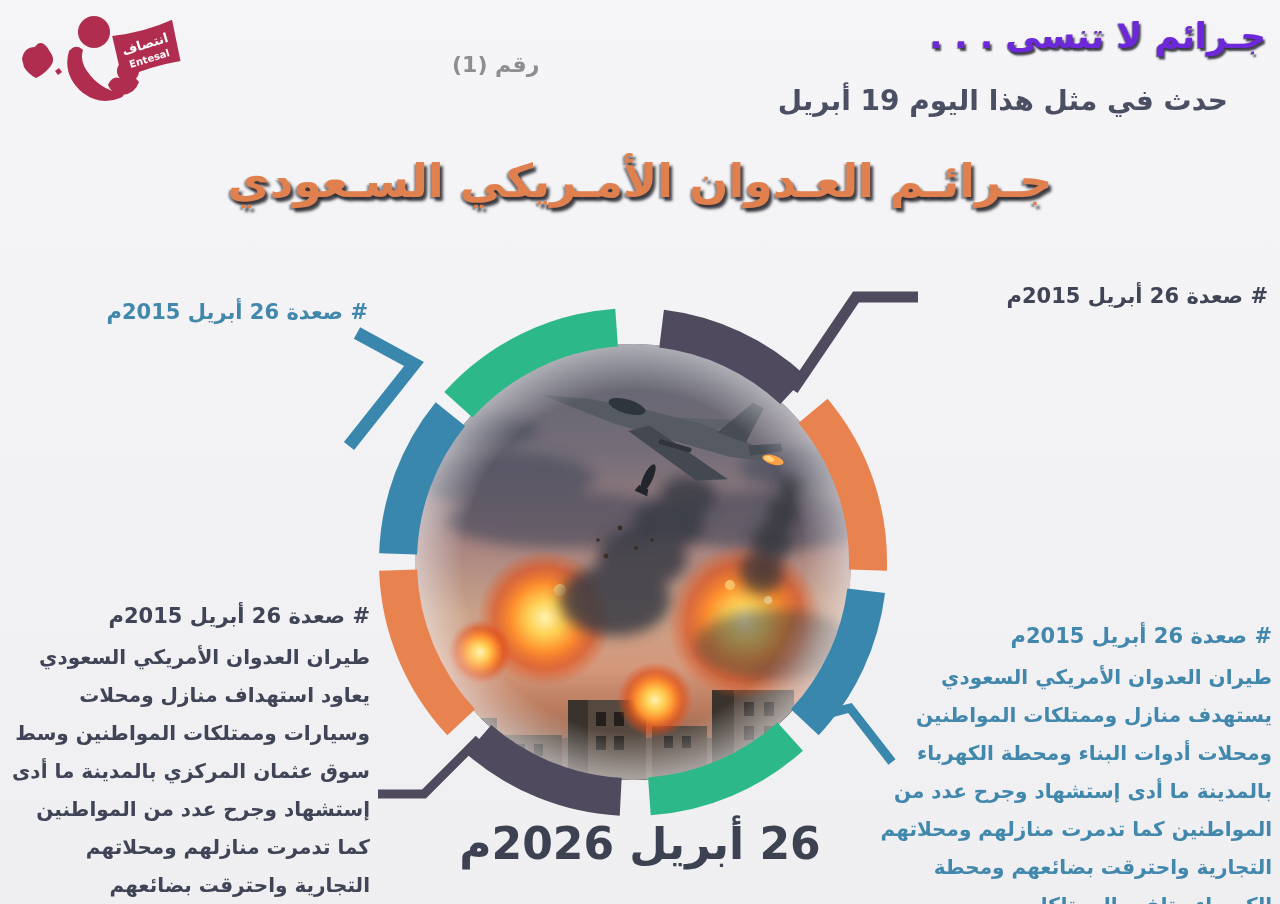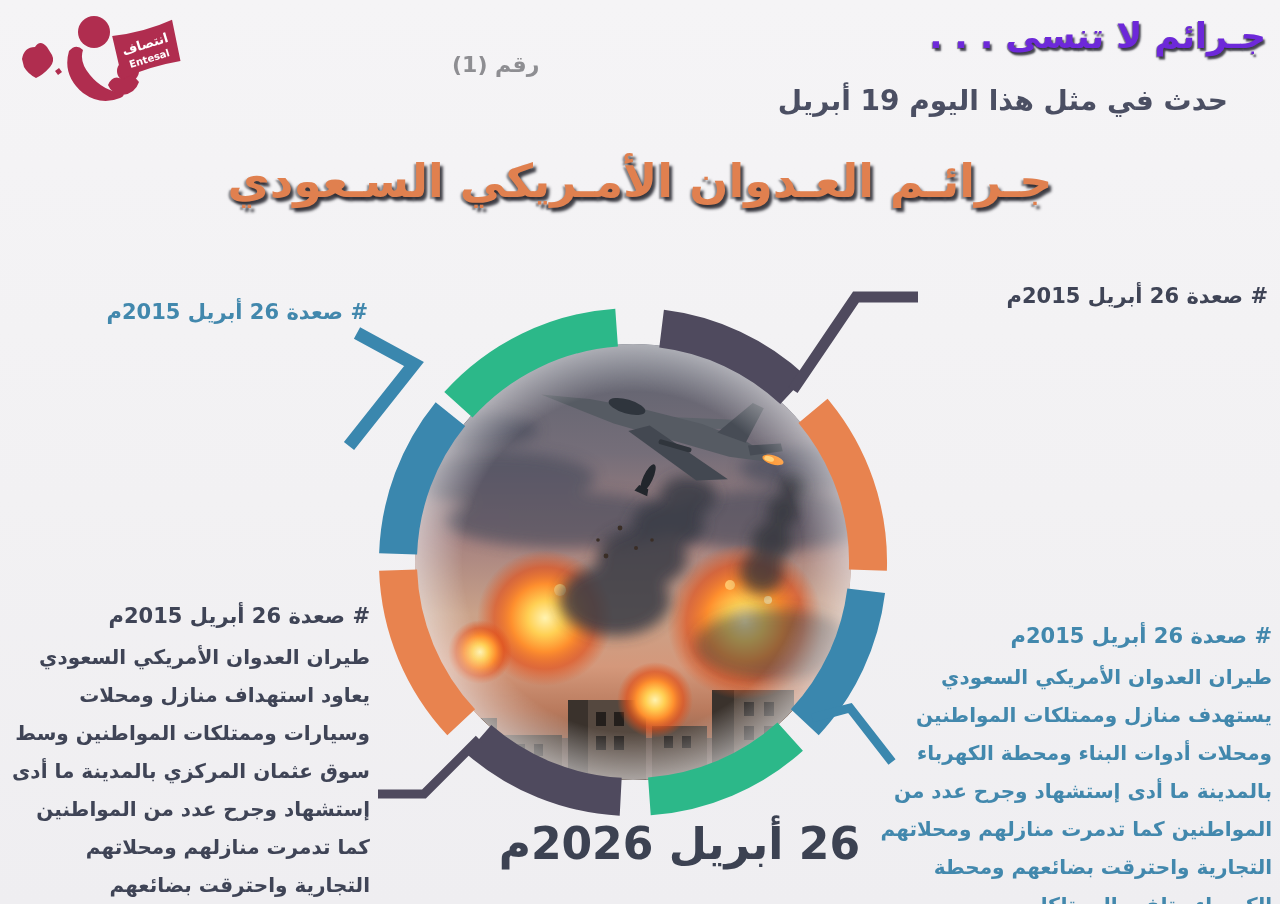--- a/index.html
+++ b/index.html
@@ -38,21 +38,21 @@
   .event h3{margin:0 0 6px 0;font-size:21px;line-height:32px;font-weight:bold;}
   .event p{margin:0;font-size:20px;line-height:38px;font-weight:bold;}
   .event.navy h3,.event.navy p{color:#3f4456;}
   .event.blue h3,.event.blue p{color:#4288ad;}
   .ev-lt{top:296px;left:10px;width:358px;}
   .ev-rt{top:280px;right:12px;width:362px;}
   .ev-lb{top:600px;left:8px;width:362px;}
   .ev-rb{top:620px;right:8px;width:400px;}
   
   .footer-date{
-    top:818px;left:420px;width:440px;text-align:right;
+    top:818px;left:420px;width:440px;text-align:center;
     font-size:44px;font-weight:bold;color:#3c4252;white-space:nowrap;
   }
   svg{display:block;}
   .ring-svg{top:0;left:0;pointer-events:none;}
 </style>
 </head>
 <body>
 
 <svg class="abs" style="top:5px;left:15px;" width="170" height="100" viewBox="0 0 170 100">
   <g fill="#b02d4f">

